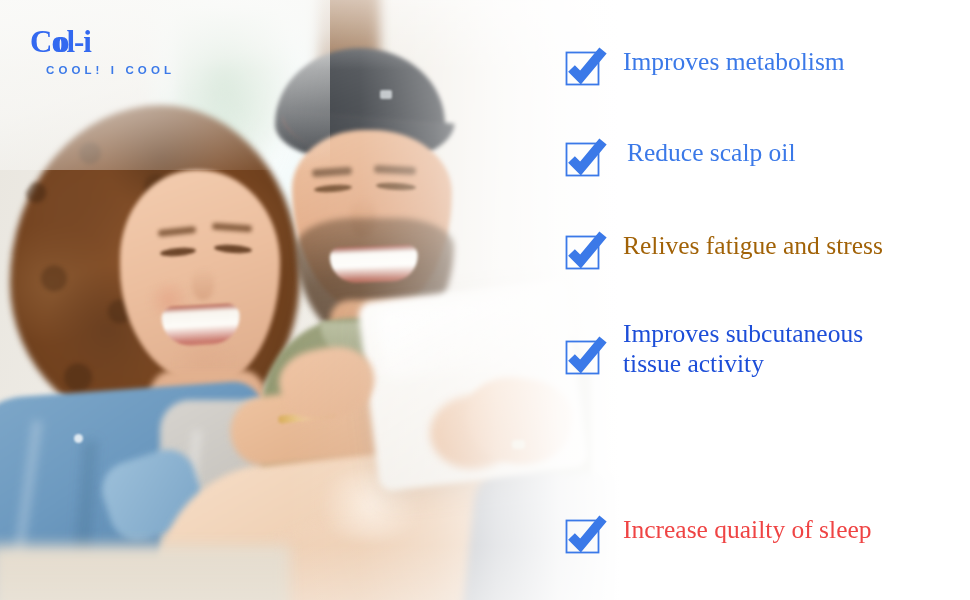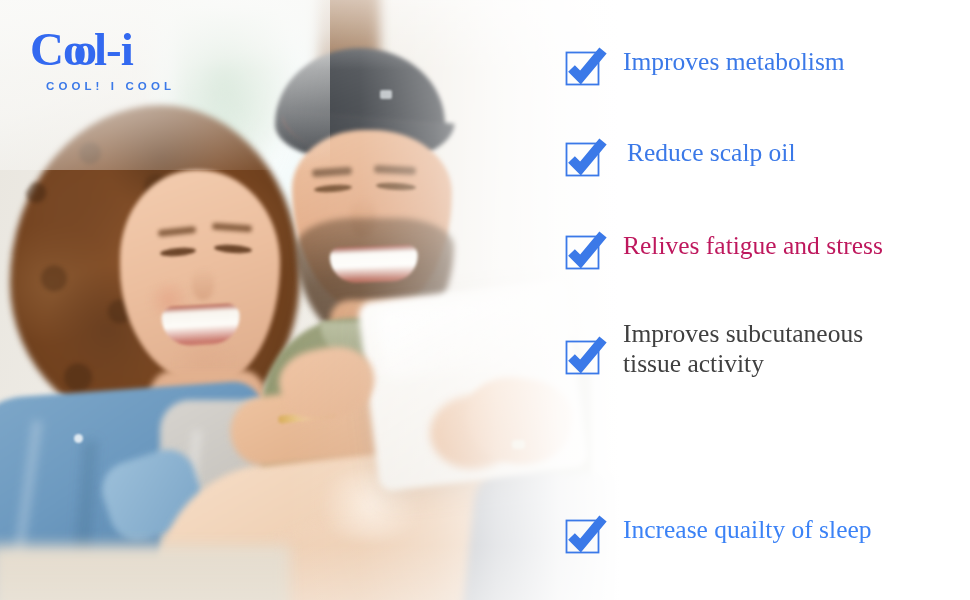--- a/index.html
+++ b/index.html
@@ -341,21 +341,21 @@
 
   
   #logo {
     position: absolute;
     left: 30px; top: 26px;
     z-index: 20;
   }
   .logo-word {
     font-family: "Liberation Serif", "DejaVu Serif", serif;
     font-weight: bold;
-    font-size: 47px;
+    font-size: 31px;
     line-height: 1;
     letter-spacing: -1px;
     white-space: nowrap;
   }
   .logo-oo {
     display: inline-block;
     letter-spacing: -13px;
     margin-right: 10px;
   }
   .logo-tag {
@@ -510,39 +510,39 @@
       <span class="benefit-label" style="color: rgb(59, 121, 232); margin-left: 28px;">Reduce scalp oil</span>
     </div>
 
     <div class="benefit" style="top:234px">
       <span class="checkbox">
         <svg width="45" height="46" viewBox="0 0 45 46" aria-hidden="true">
           <rect x="4.5" y="11.5" width="32" height="32" fill="none" stroke-width="1.8" stroke="#3b79e8"></rect>
           <path d="M9.5 27.5 L18.5 36.5 L41 9.5" fill="none" stroke-width="9.5" stroke-linecap="butt" stroke-linejoin="miter" stroke="#3b79e8"></path>
         </svg>
       </span>
-      <span class="benefit-label" style="color: #be185d;">Relives fatigue and stress</span>
+      <span class="benefit-label" style="color: #a16207;">Relives fatigue and stress</span>
     </div>
 
     <div class="benefit" style="top:322px">
       <span class="checkbox" style="margin-top:19px">
         <svg width="45" height="46" viewBox="0 0 45 46" aria-hidden="true">
           <rect x="4.5" y="11.5" width="32" height="32" fill="none" stroke-width="1.8" stroke="#3b79e8"></rect>
           <path d="M9.5 27.5 L18.5 36.5 L41 9.5" fill="none" stroke-width="9.5" stroke-linecap="butt" stroke-linejoin="miter" stroke="#3b79e8"></path>
         </svg>
       </span>
-      <span class="benefit-label" style="color: #404040;">Improves subcutaneous
+      <span class="benefit-label" style="color: #1d4ed8;">Improves subcutaneous
 tissue activity</span>
     </div>
 
 
     <div class="benefit" style="top:518px">
       <span class="checkbox">
         <svg width="45" height="46" viewBox="0 0 45 46" aria-hidden="true">
           <rect x="4.5" y="11.5" width="32" height="32" fill="none" stroke-width="1.8" stroke="#3b79e8"></rect>
           <path d="M9.5 27.5 L18.5 36.5 L41 9.5" fill="none" stroke-width="9.5" stroke-linecap="butt" stroke-linejoin="miter" stroke="#3b79e8"></path>
         </svg>
       </span>
-      <span class="benefit-label" style="color: #3b82f6;">Increase quailty of sleep</span>
+      <span class="benefit-label" style="color: #ef4444;">Increase quailty of sleep</span>
     </div>
 
   </div>
 </div>
 
 </body></html>

